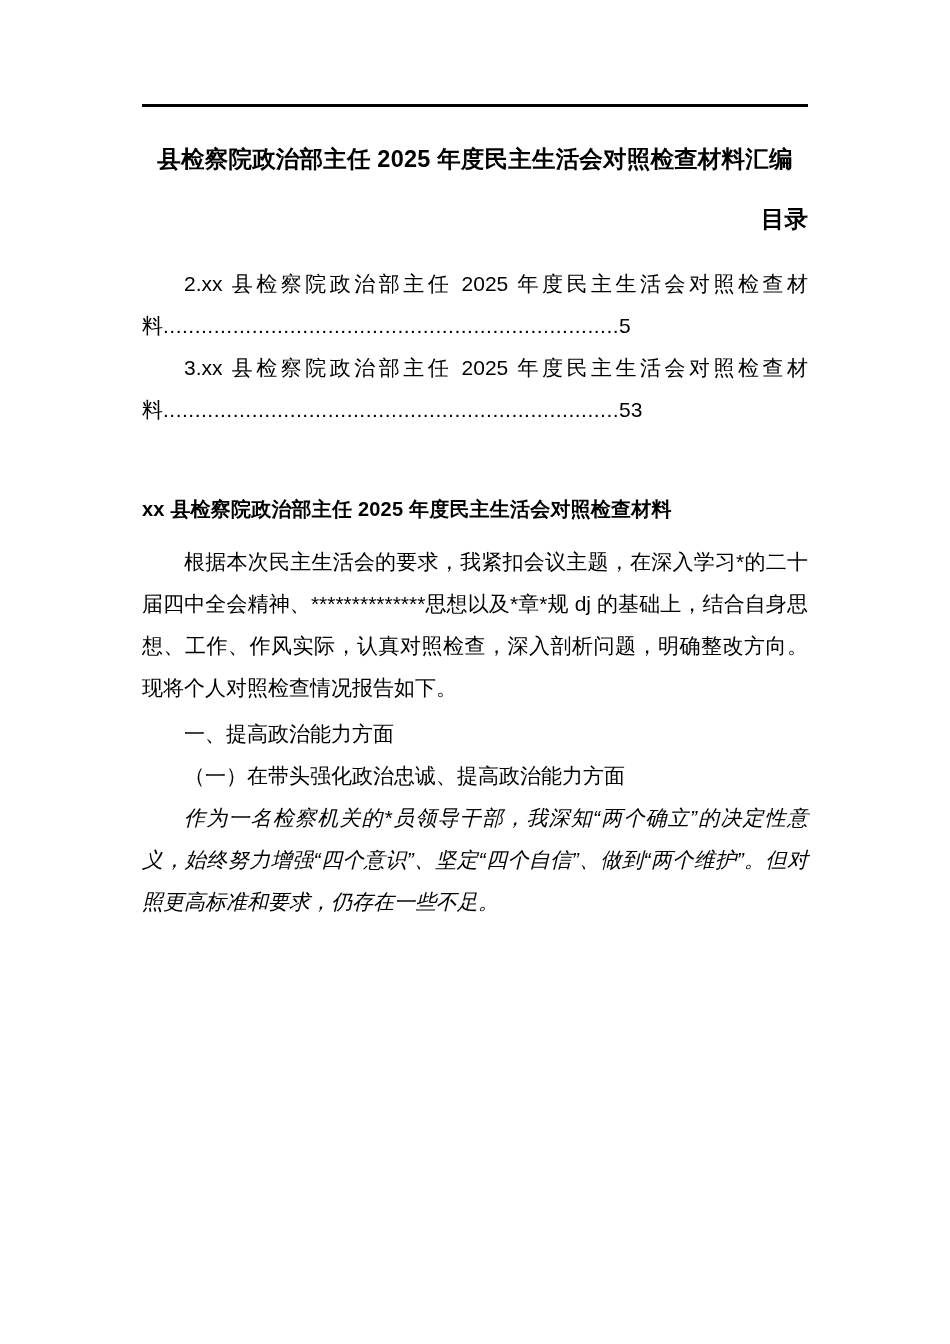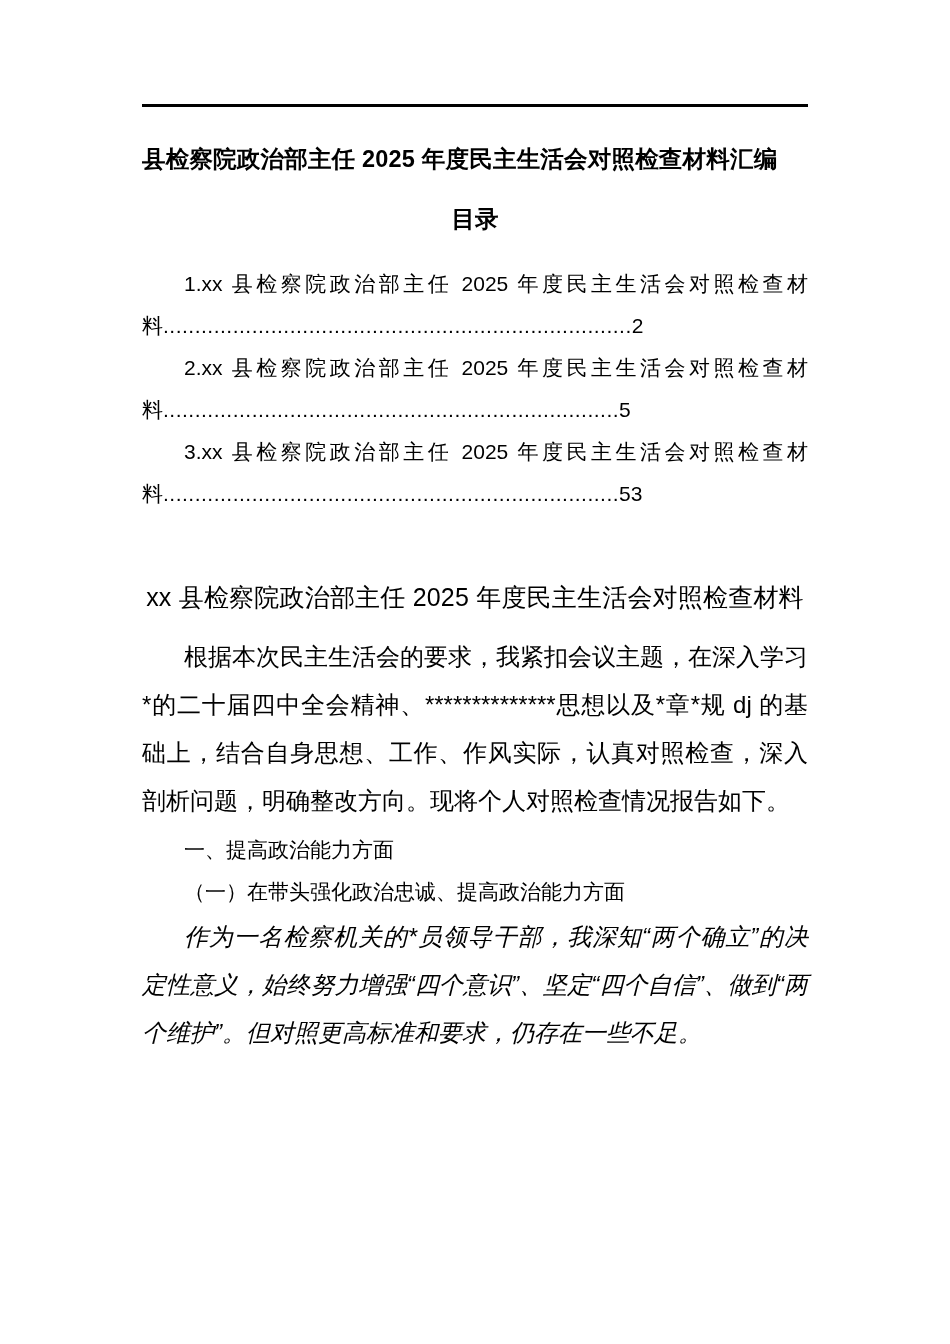--- a/index.html
+++ b/index.html
@@ -39,34 +39,34 @@
     border-top: 3px solid #000000;
     margin: 0 0 0 0;
     padding: 0;
   }
 
   
   .doc-title {
     font-size: 23.5px;
     font-weight: bold;
     line-height: 1.62;
-    text-align: left;
+    text-align: center;
     letter-spacing: 0.2px;
     margin: 33px 0 0 0;
     padding: 0;
   }
   .doc-title .line2 {
     display: block;
   }
 
   
   .toc-heading {
     font-size: 23.5px;
     font-weight: bold;
-    text-align: center;
+    text-align: right;
     line-height: 1.5;
     margin: 24px 0 0 0;
   }
 
   .toc-list {
     margin: 26px 0 0 0;
     padding: 0;
     list-style: none;
   }
   .toc-entry {
@@ -80,30 +80,30 @@
   }
   .toc-entry .leader {
     letter-spacing: 0.5px;
   }
   .toc-entry .pageno {
     letter-spacing: 0;
   }
 
   
   .article-title {
-    font-size: 25px;
-    font-weight: normal;
-    text-align: center;
+    font-size: 20px;
+    font-weight: bold;
+    text-align: left;
     line-height: 1.6;
     margin: 62px 0 0 0;
     letter-spacing: 0.2px;
   }
 
   .para {
-    font-size: 24px;
+    font-size: 21px;
     line-height: 2.0;
     text-indent: 42px;
     text-align: justify;
     text-justify: inter-ideograph;
     word-break: break-all;
     margin: 16px 0 0 0;
   }
   .para.tight {
     margin-top: 0;
     font-style: italic;
@@ -136,21 +136,20 @@
 
     <hr class="header-rule">
 
     <div class="doc-title">
       <span>县检察院政治部主任 2025 年度民主生活会对照检查材料汇编</span>
     </div>
 
     <div class="toc-heading">目录</div>
 
     <ul class="toc-list">
-      <li class="toc-entry"><span class="ascii">1.xx 县检察院政治部主任 2025 年度民主生活会对照检查材料</span><span class="leader">..........................................................................</span><span class="pageno ascii">2</span></li>
       <li class="toc-entry"><span class="ascii">2.xx 县检察院政治部主任 2025 年度民主生活会对照检查材料</span><span class="leader">........................................................................</span><span class="pageno ascii">5</span></li>
       <li class="toc-entry"><span class="ascii">3.xx 县检察院政治部主任 2025 年度民主生活会对照检查材料</span><span class="leader">........................................................................</span><span class="pageno ascii">53</span></li>
     </ul>
 
     <div class="article-title">xx 县检察院政治部主任 2025 年度民主生活会对照检查材料</div>
 
     <p class="para">根据本次民主生活会的要求，我紧扣会议主题，在深入学习*的二十届四中全会精神、**************思想以及*章*规 dj 的基础上，结合自身思想、工作、作风实际，认真对照检查，深入剖析问题，明确整改方向。现将个人对照检查情况报告如下。</p>
 
     <p class="heading-l1">一、提高政治能力方面</p>
 

